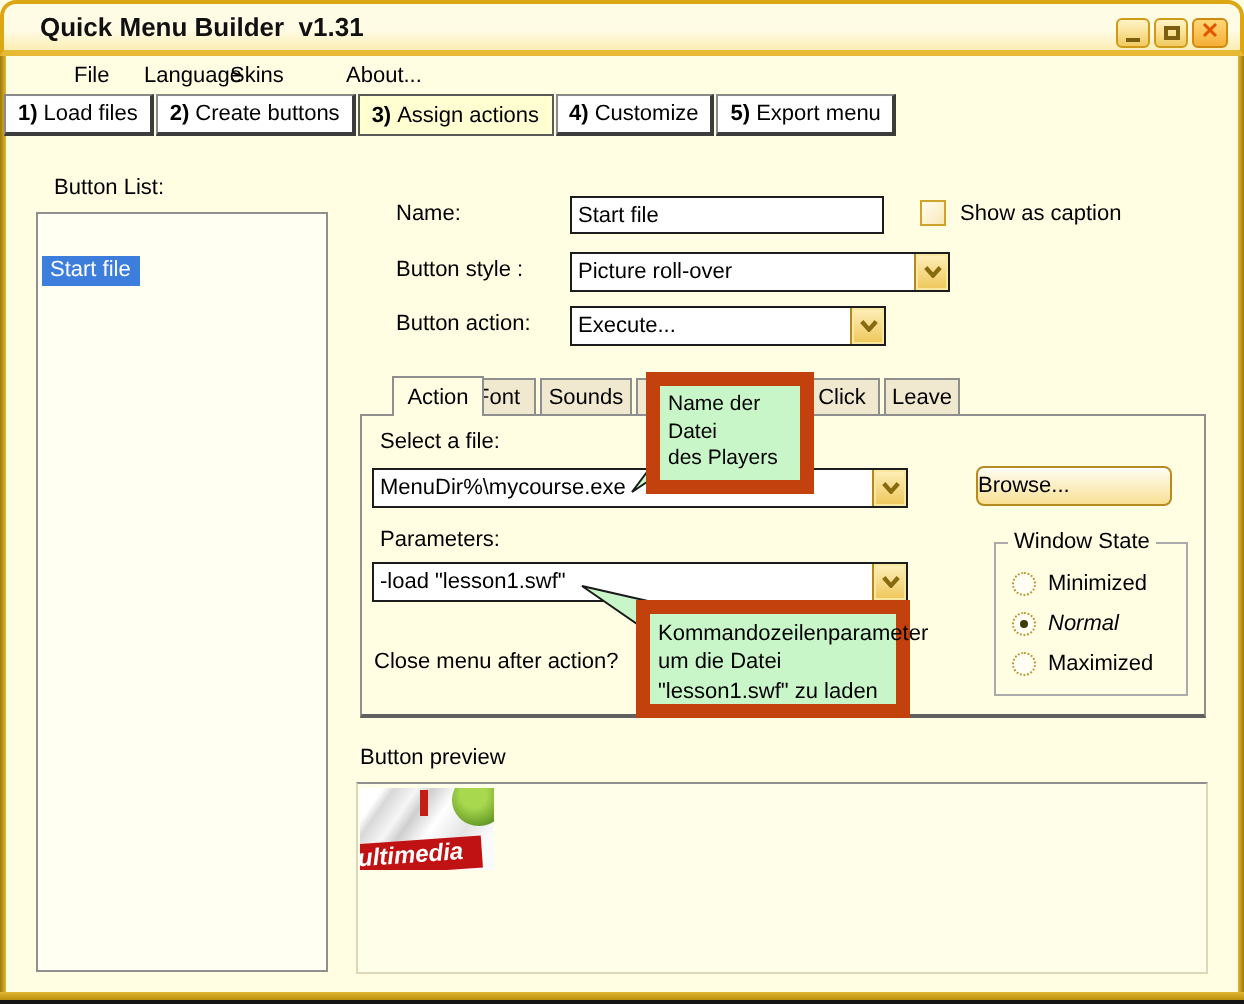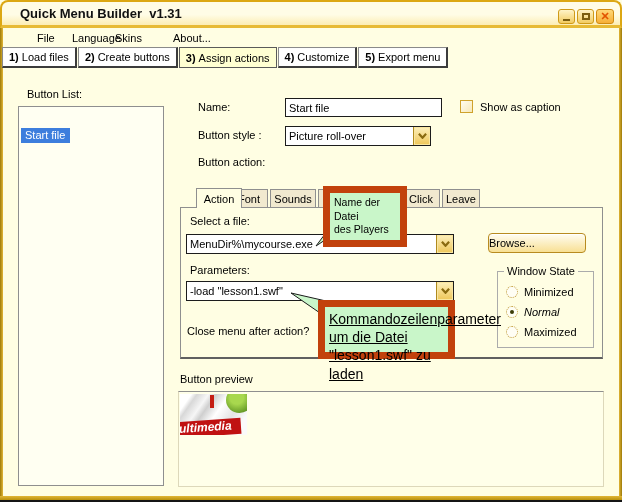--- a/index.html
+++ b/index.html
@@ -123,30 +123,38 @@
   <div class="listbox">
     <div class="listitem">Start file</div>
   </div>
 
   <span class="lbl" style="left:198px;top:101px;">Name:</span>
   <input class="textinput" style="left: 285px; top: 98px; width: 157px;" value="Start file">
   <div class="checkbox" style="left:460px;top:100px;"></div>
   <span class="lbl" style="left:480px;top:101px;">Show as caption</span>
 
   <span class="lbl" style="left:198px;top:129px;">Button style :</span>
-  <div class="combo" style="left:285px;top:126px;width:146px;">
+  <div class="combo" style="left:285px;top:126px;width:190px;">
     <span class="val">Picture roll-over</span>
     <span class="arrow">
       <svg class="chev" viewBox="0 0 10 6">
           <polyline points="1,0.5 5,5 9,0.5" stroke="#8a6a10" stroke-width="2.4" fill="none"></polyline>
         </svg>
     </span>
   </div>
 
   <span class="lbl" style="left:198px;top:156px;">Button action:</span>
+  <div class="combo" style="left:285px;top:153px;width:158px;">
+    <span class="val">Execute...</span>
+    <span class="arrow">
+      <svg class="chev" viewBox="0 0 10 6">
+          <polyline points="1,0.5 5,5 9,0.5" stroke="#8a6a10" stroke-width="2.4" fill="none"></polyline>
+        </svg>
+    </span>
+  </div>
 
   <div class="tab active" style="left:196px;width:46px;">
       <span>Action</span>
     </div>
   <div class="tab" style="left:230px;width:38px;">
       <span>Font</span>
     </div>
   <div class="tab" style="left:270px;width:46px;">
       <span>Sounds</span>
     </div>
@@ -204,21 +212,21 @@
   <svg class="tails" width="622" height="502">
     <polygon points="334,222 352,222 316,246" fill="#c9f6c9" stroke="#1a1a1a" stroke-width="1"></polygon>
     <polygon points="291,293 326,301 320,313" fill="#c9f6c9" stroke="#1a1a1a" stroke-width="1"></polygon>
   </svg>
 
   <div class="tip" style="left:323px;top:186px;width:84px;">
     <div>Name der Datei</div>
     <div>des Players</div>
   </div>
 
-  <div class="tip" style="left:318px;top:300px;width:137px;height:59px;font-size:14px;text-decoration:underline;">
+  <div class="tip" style="left:318px;top:300px;width:137px;height:59px;font-size:11px;">
     <div>Kommandozeilenparameter</div>
     <div>um die Datei</div>
     <div>"lesson1.swf" zu laden</div>
   </div>
 
   <span class="lbl" style="left:180px;top:373px;">Button preview</span>
   <div class="previewbox">
     <div class="thumb">
       <div class="thumb-cd"></div>
       <div class="thumb-tag"></div>

